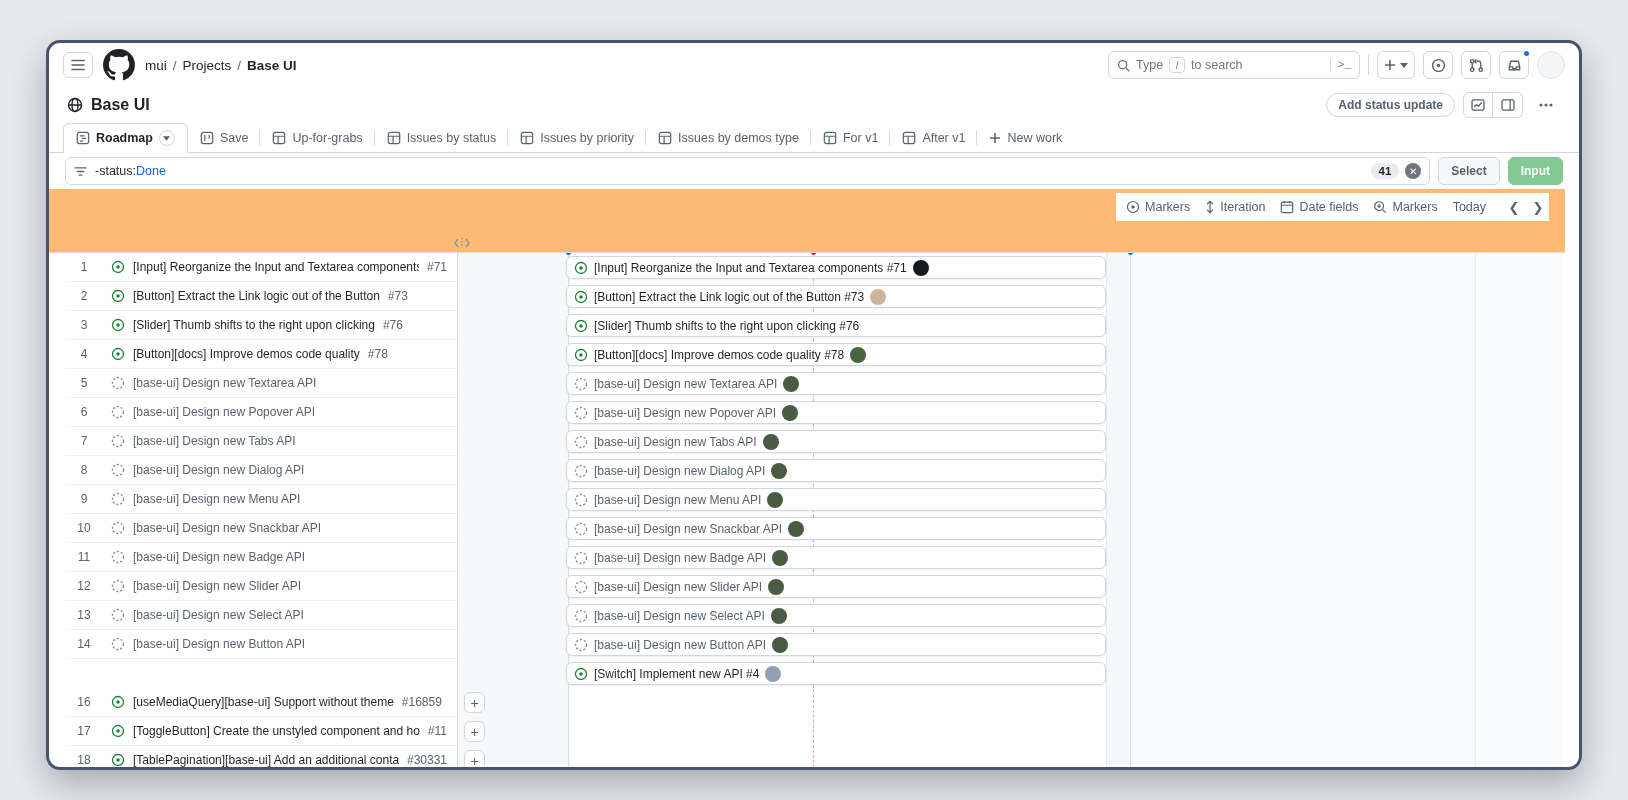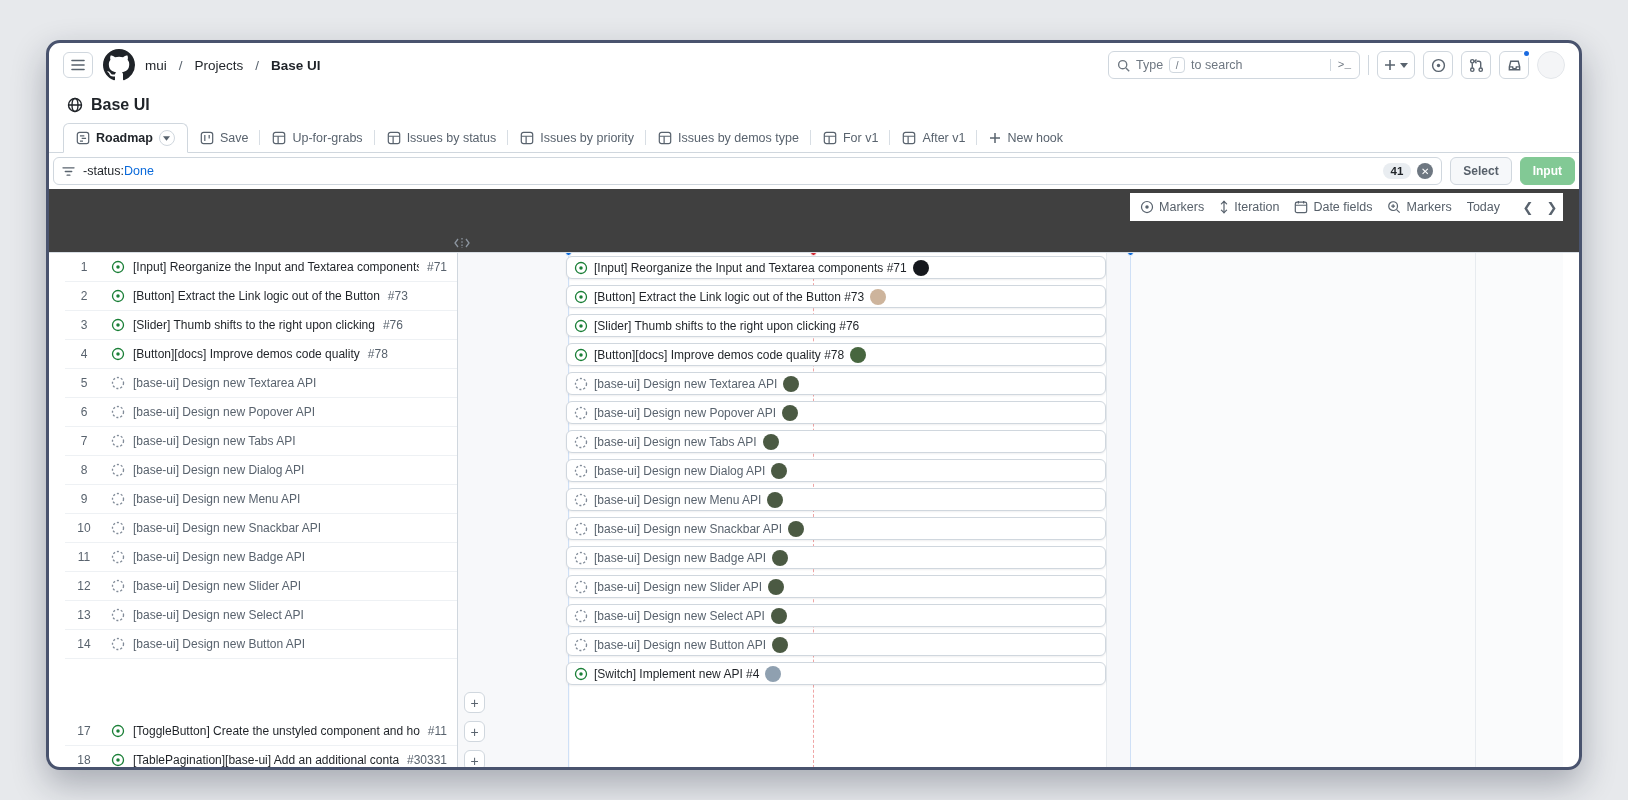--- a/index.html
+++ b/index.html
@@ -6,21 +6,21 @@
   html,body { width:1628px; height:800px; }
   body { background:#e7e9ec; font-family:"Liberation Sans","DejaVu Sans",sans-serif; color:#1f2328; overflow:hidden; }
 
   .window { position:absolute; left:46px; top:40px; width:1536px; height:730px;
     background:#fff; border:3px solid #49536e; border-radius:14px; overflow:hidden;
     box-shadow:0 14px 34px rgba(20,28,48,.30); }
 
   
   .topbar { height:44px; display:flex; align-items:center; padding:0 14px; gap:10px; }
   .hamburger { width:30px; height:26px; border:1px solid #d0d7de; border-radius:6px; display:flex; align-items:center; justify-content:center; background:#fff; cursor:pointer; }
-  .crumbs { display:flex; align-items:center; gap:12px; font-size:13.5px; }
+  .crumbs { display:flex; align-items:center; gap:6px; font-size:13.5px; }
   .crumb { cursor:pointer; }
   .crumb-sep { color:#59636e; }
   .crumb.current { font-weight:700; }
   .topbar-right { margin-left:auto; display:flex; align-items:center; gap:8px; }
   .searchbox { width:252px; height:28px; border:1px solid #d0d7de; border-radius:6px; display:flex; align-items:center; padding:0 8px; gap:6px; color:#6e7781; font-size:12.5px; cursor:text; }
   .slashkey { border:1px solid #d0d7de; border-radius:4px; width:16px; height:16px; display:inline-flex; align-items:center; justify-content:center; font-size:10px; color:#6e7781; }
   .cmd { margin-left:auto; border-left:1px solid #d0d7de; padding-left:7px; font-family:"Liberation Mono","DejaVu Sans Mono",monospace; font-size:11px; color:#6e7781; }
   .tb-divider { width:1px; height:20px; background:#d0d7de; }
   .iconbtn { height:28px; min-width:30px; padding:0 6px; border:1px solid #d0d7de; border-radius:6px; background:#fff; display:inline-flex; align-items:center; justify-content:center; gap:4px; color:#59636e; cursor:pointer; position:relative; }
   .dot-badge { position:absolute; top:-3px; right:-3px; width:9px; height:9px; border-radius:50%; background:#1a6ae0; border:2px solid #fff; }
@@ -38,34 +38,34 @@
 
   
   .tabs { height:30px; display:flex; align-items:flex-end; padding:0 14px; border-bottom:1px solid #d0d7de; }
   .tab { height:29px; display:flex; align-items:center; gap:6px; padding:0 12px; font-size:12.5px; color:#59636e; cursor:pointer; position:relative; white-space:nowrap; }
   .tab:not(.active):not(:last-child)::after { content:""; position:absolute; right:0; top:7px; height:15px; width:1px; background:#d8dee4; }
   .tab.active { background:#fff; border:1px solid #d0d7de; border-bottom:1px solid #fff; border-radius:6px 6px 0 0; color:#1f2328; font-weight:700; margin-bottom:-1px; height:30px; }
   .caretpill { width:16px; height:16px; border:1px solid #d0d7de; border-radius:50%; display:inline-flex; align-items:center; justify-content:center; color:#59636e; }
   .tab .ti { display:inline-flex; color:#59636e; }
 
   
-  .filterbar { height:36px; display:flex; align-items:center; gap:8px; padding:0 4px; }
+  .filterbar { height:36px; display:flex; align-items:center; gap:8px; padding:0 16px; }
   .filter-input { flex:1; height:28px; border:1px solid #d0d7de; border-radius:6px; display:flex; align-items:center; gap:8px; padding:0 8px; cursor:text; }
   .fi-text { font-size:12.5px; }
   .fi-text .q-val { color:#0969da; }
   .fi-right { margin-left:auto; display:flex; align-items:center; gap:6px; }
   .count-badge { background:#e9edf1; border-radius:999px; padding:2px 8px; font-size:11.5px; font-weight:600; }
   .clearbtn { width:16px; height:16px; border-radius:50%; background:#6e7781; color:#fff; font-size:10px; display:flex; align-items:center; justify-content:center; cursor:pointer; }
   .btn { height:28px; padding:0 12px; border-radius:6px; font-size:12px; font-weight:600; display:inline-flex; align-items:center; cursor:pointer; }
   .btn.default { background:#f6f8fa; border:1px solid #d0d7de; color:#57606a; }
   .btn.primary { background:#82c995; border:1px solid #82c995; color:#fff; }
 
   
   .roadmap { position:relative; height:584px; }
-  .tl-header { position:absolute; left:0; top:0; right:0; height:64px; background:#404040; border-bottom:1px solid #d8dee4; }
+  .tl-header { position:absolute; left:0; top:0; right:14px; height:64px; background:#fdba74; border-bottom:1px solid #d8dee4; }
   .tl-inner { position:absolute; left:16px; right:16px; top:0; bottom:0; }
   .tl-month { position:absolute; top:8px; font-size:12px; color:#59636e; white-space:nowrap; }
   .tl-iter { position:absolute; top:27px; font-size:12px; font-weight:700; white-space:nowrap; overflow:hidden; }
   .tl-iter.active { color:#0969da; }
   .tl-iter.muted { color:#8c959f; font-weight:600; }
   .tl-date { position:absolute; top:46px; font-size:12px; color:#59636e; }
   .resize-handle { position:absolute; top:46px; color:#8c959f; cursor:col-resize; }
   .tl-controls { position:absolute; right:0; top:4px; display:flex; align-items:center; gap:15px; background:#fff; padding:3px 0 3px 10px; }
   .tl-ctrl { display:flex; align-items:center; gap:5px; font-size:12.5px; color:#57606a; cursor:pointer; white-space:nowrap; }
   .tl-ctrl .ci { display:inline-flex; color:#59636e; }
@@ -173,20 +173,44 @@
     </div>
   </div>
 
   <div class="titlerow">
     <svg width="16" height="16" viewBox="0 0 16 16" fill="none" stroke="#1f2328" stroke-width="1.4">
         <circle cx="8" cy="8" r="6.5"></circle>
         <ellipse cx="8" cy="8" rx="3" ry="6.5"></ellipse>
         <line x1="1.5" y1="8" x2="14.5" y2="8"></line>
       </svg>
     <span class="proj-title">Base UI</span>
+    <div class="title-right">
+      <div class="pillbtn">Add status update</div>
+      <div style="display:flex">
+        <div class="sq first">
+          <svg width="14" height="12" viewBox="0 0 16 14" fill="none" stroke="#59636e" stroke-width="1.5">
+              <rect x="1" y="1" width="14" height="12" rx="2"></rect>
+              <path d="M3.5 9.5 6 6.5l2.5 2L12.5 4"></path>
+            </svg>
+        </div>
+        <div class="sq last">
+          <svg width="14" height="12" viewBox="0 0 16 14" fill="none" stroke="#59636e" stroke-width="1.5">
+              <rect x="1" y="1" width="14" height="12" rx="2"></rect>
+              <line x1="10.5" y1="1" x2="10.5" y2="13"></line>
+            </svg>
+        </div>
+      </div>
+      <div class="sq lone">
+        <svg width="14" height="4" viewBox="0 0 14 4" fill="#59636e">
+            <circle cx="2" cy="2" r="1.5"></circle>
+            <circle cx="7" cy="2" r="1.5"></circle>
+            <circle cx="12" cy="2" r="1.5"></circle>
+          </svg>
+      </div>
+    </div>
   </div>
 
   <div class="tabs" id="tabs">
       <div class="tab active">
     <span class="ti">
           <svg width="14" height="14" viewBox="0 0 16 16" fill="none" stroke="#59636e" stroke-width="1.4">
             <rect x="1.5" y="1.5" width="13" height="13" rx="2.5"></rect>
             <line x1="4.5" y1="5.5" x2="9.5" y2="5.5"></line>
             <line x1="6.5" y1="8.5" x2="11.5" y2="8.5"></line>
             <line x1="4.5" y1="11.5" x2="8" y2="11.5"></line>
@@ -276,21 +300,21 @@
     <span>After v1</span>
 
   </div>
       <div class="tab" style="color: rgb(89, 99, 110);">
     <span class="ti">
           <svg width="12" height="12" viewBox="0 0 12 12" stroke="#59636e" stroke-width="1.5">
             <line x1="6" y1="1" x2="6" y2="11"></line>
             <line x1="1" y1="6" x2="11" y2="6"></line>
           </svg>
         </span>
-    <span>New hook</span>
+    <span>New work</span>
 
   </div>
     </div>
 
   <div class="filterbar">
     <div class="filter-input">
       <svg width="13" height="11" viewBox="0 0 14 12" stroke="#59636e" stroke-width="1.5" stroke-linecap="round">
           <line x1="1" y1="2" x2="13" y2="2"></line>
           <line x1="3.5" y1="6" x2="10.5" y2="6"></line>
           <line x1="5.5" y1="10" x2="8.5" y2="10"></line>
@@ -686,20 +710,31 @@
           <div class="trow draft" style="top: 377px;">
     <span class="t-num">14</span>
     <span class="t-ic">
               <svg width="14" height="14" viewBox="0 0 16 16" fill="none">
                 <circle cx="8" cy="8" r="6.3" stroke="#818b98" stroke-width="1.5" stroke-dasharray="2.4 2.2"></circle>
               </svg>
             </span>
     <span class="t-title">[base-ui] Design new Button API</span>
     <span class="t-issue"></span>
   </div>
+          <div class="trow" style="top: 435px;">
+    <span class="t-num">16</span>
+    <span class="t-ic">
+              <svg width="14" height="14" viewBox="0 0 16 16" fill="none">
+                <circle cx="8" cy="8" r="6.3" stroke="#1a7f37" stroke-width="1.5"></circle>
+                <circle cx="8" cy="8" r="2" fill="#1a7f37"></circle>
+              </svg>
+            </span>
+    <span class="t-title">[useMediaQuery][base-ui] Support without theme</span>
+    <span class="t-issue">#16859</span>
+  </div>
           <div class="trow" style="top: 464px;">
     <span class="t-num">17</span>
     <span class="t-ic">
               <svg width="14" height="14" viewBox="0 0 16 16" fill="none">
                 <circle cx="8" cy="8" r="6.3" stroke="#1a7f37" stroke-width="1.5"></circle>
                 <circle cx="8" cy="8" r="2" fill="#1a7f37"></circle>
               </svg>
             </span>
     <span class="t-title">[ToggleButton] Create the unstyled component and hook</span>
     <span class="t-issue">#11</span>

